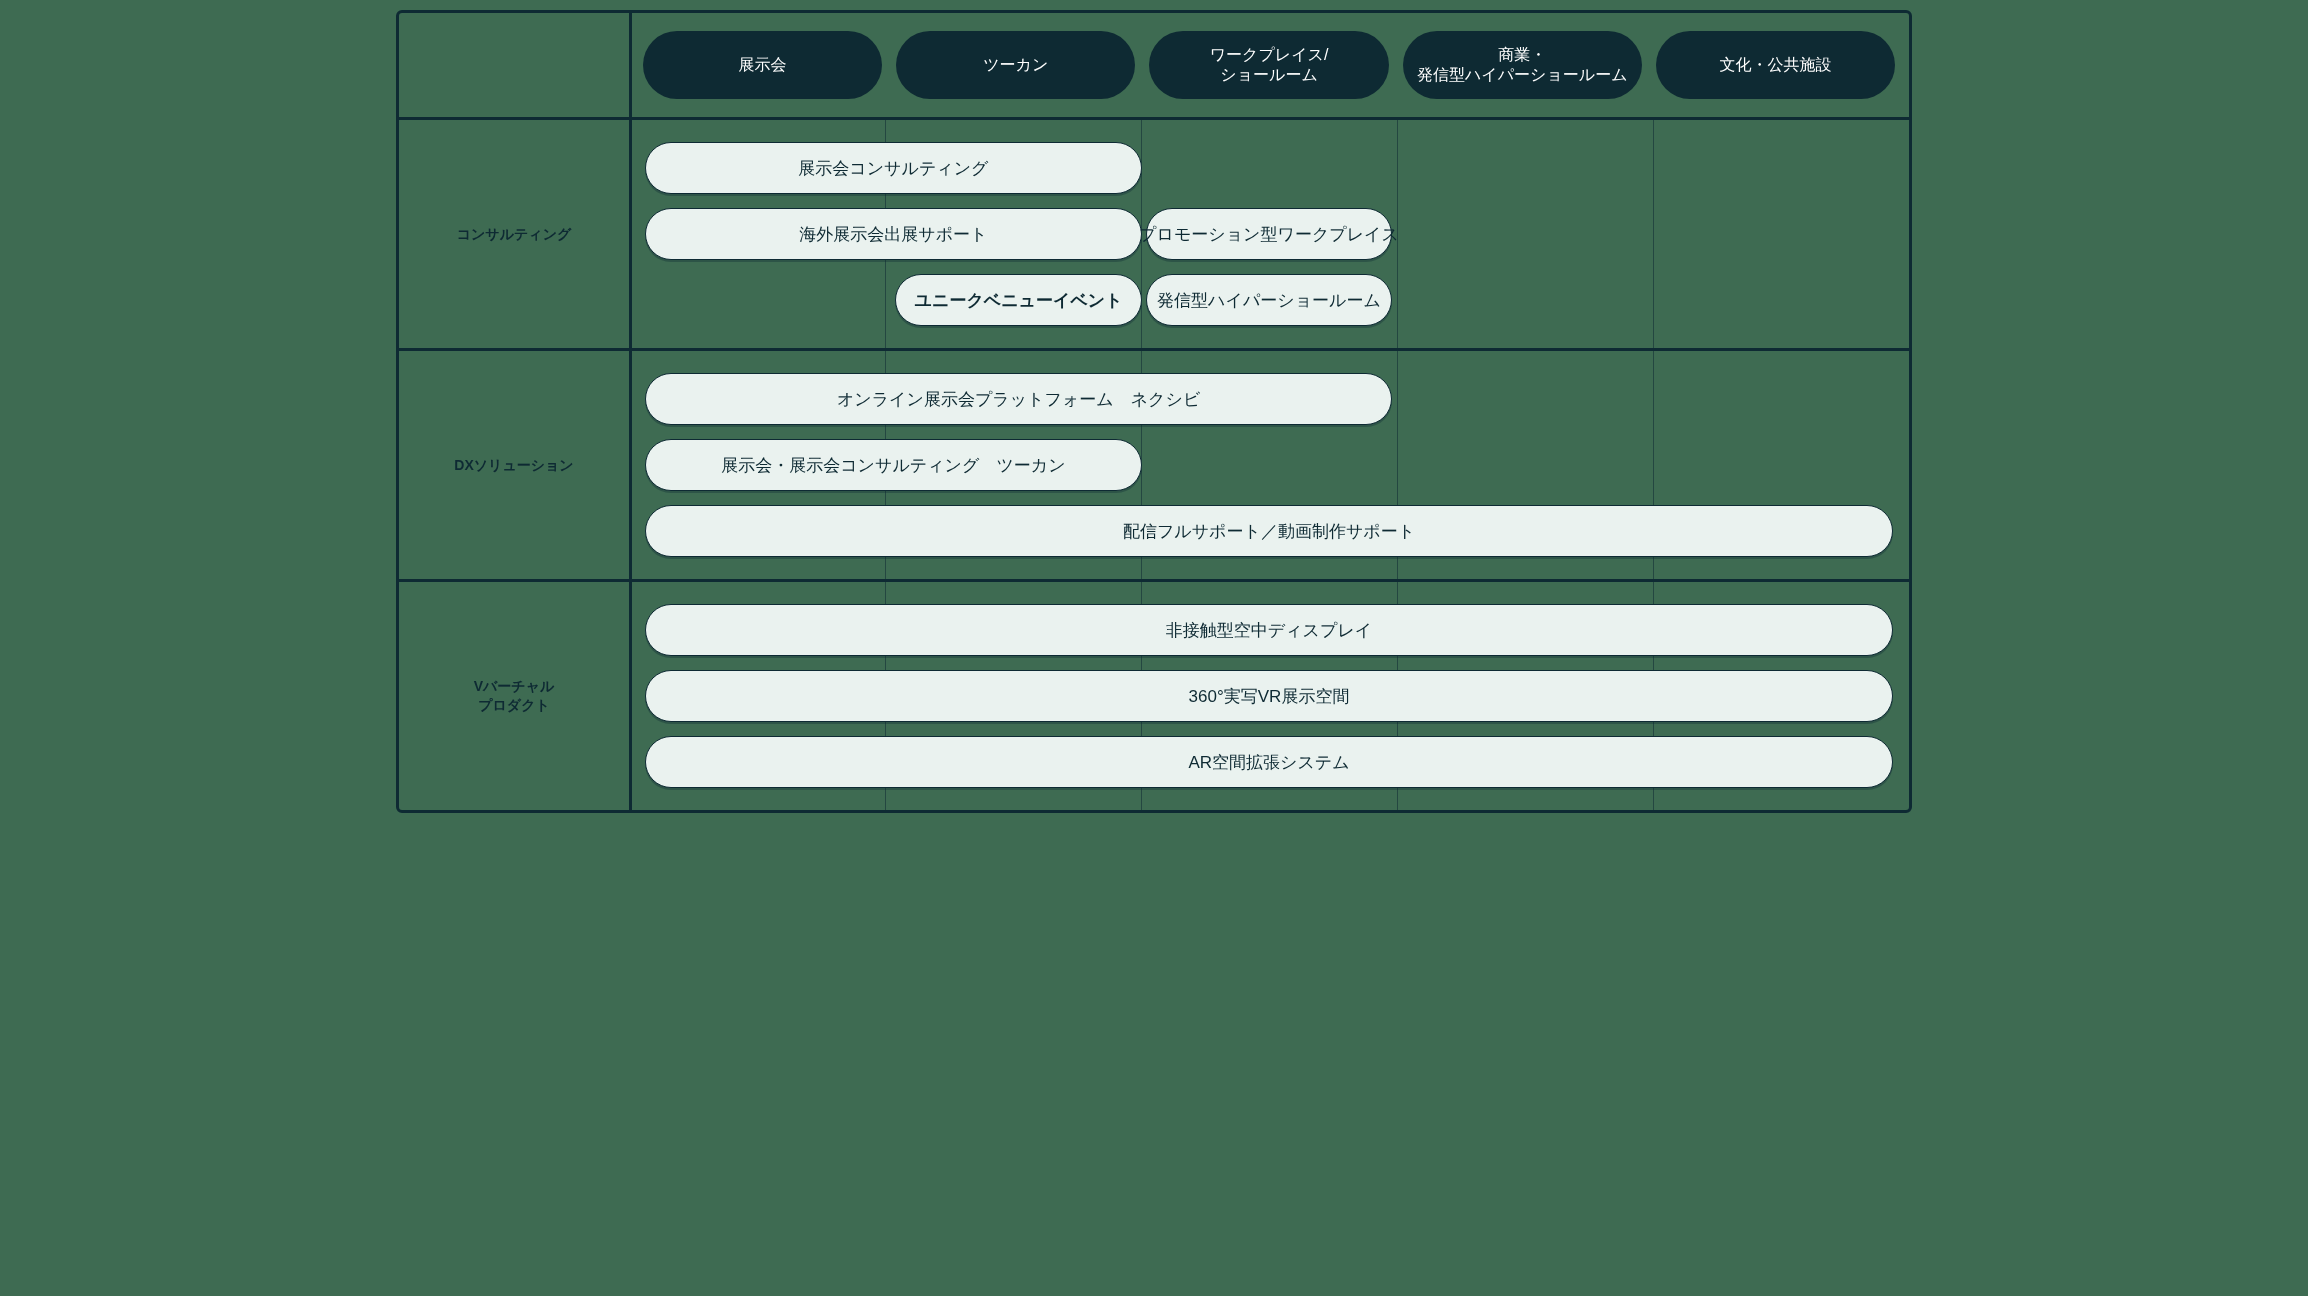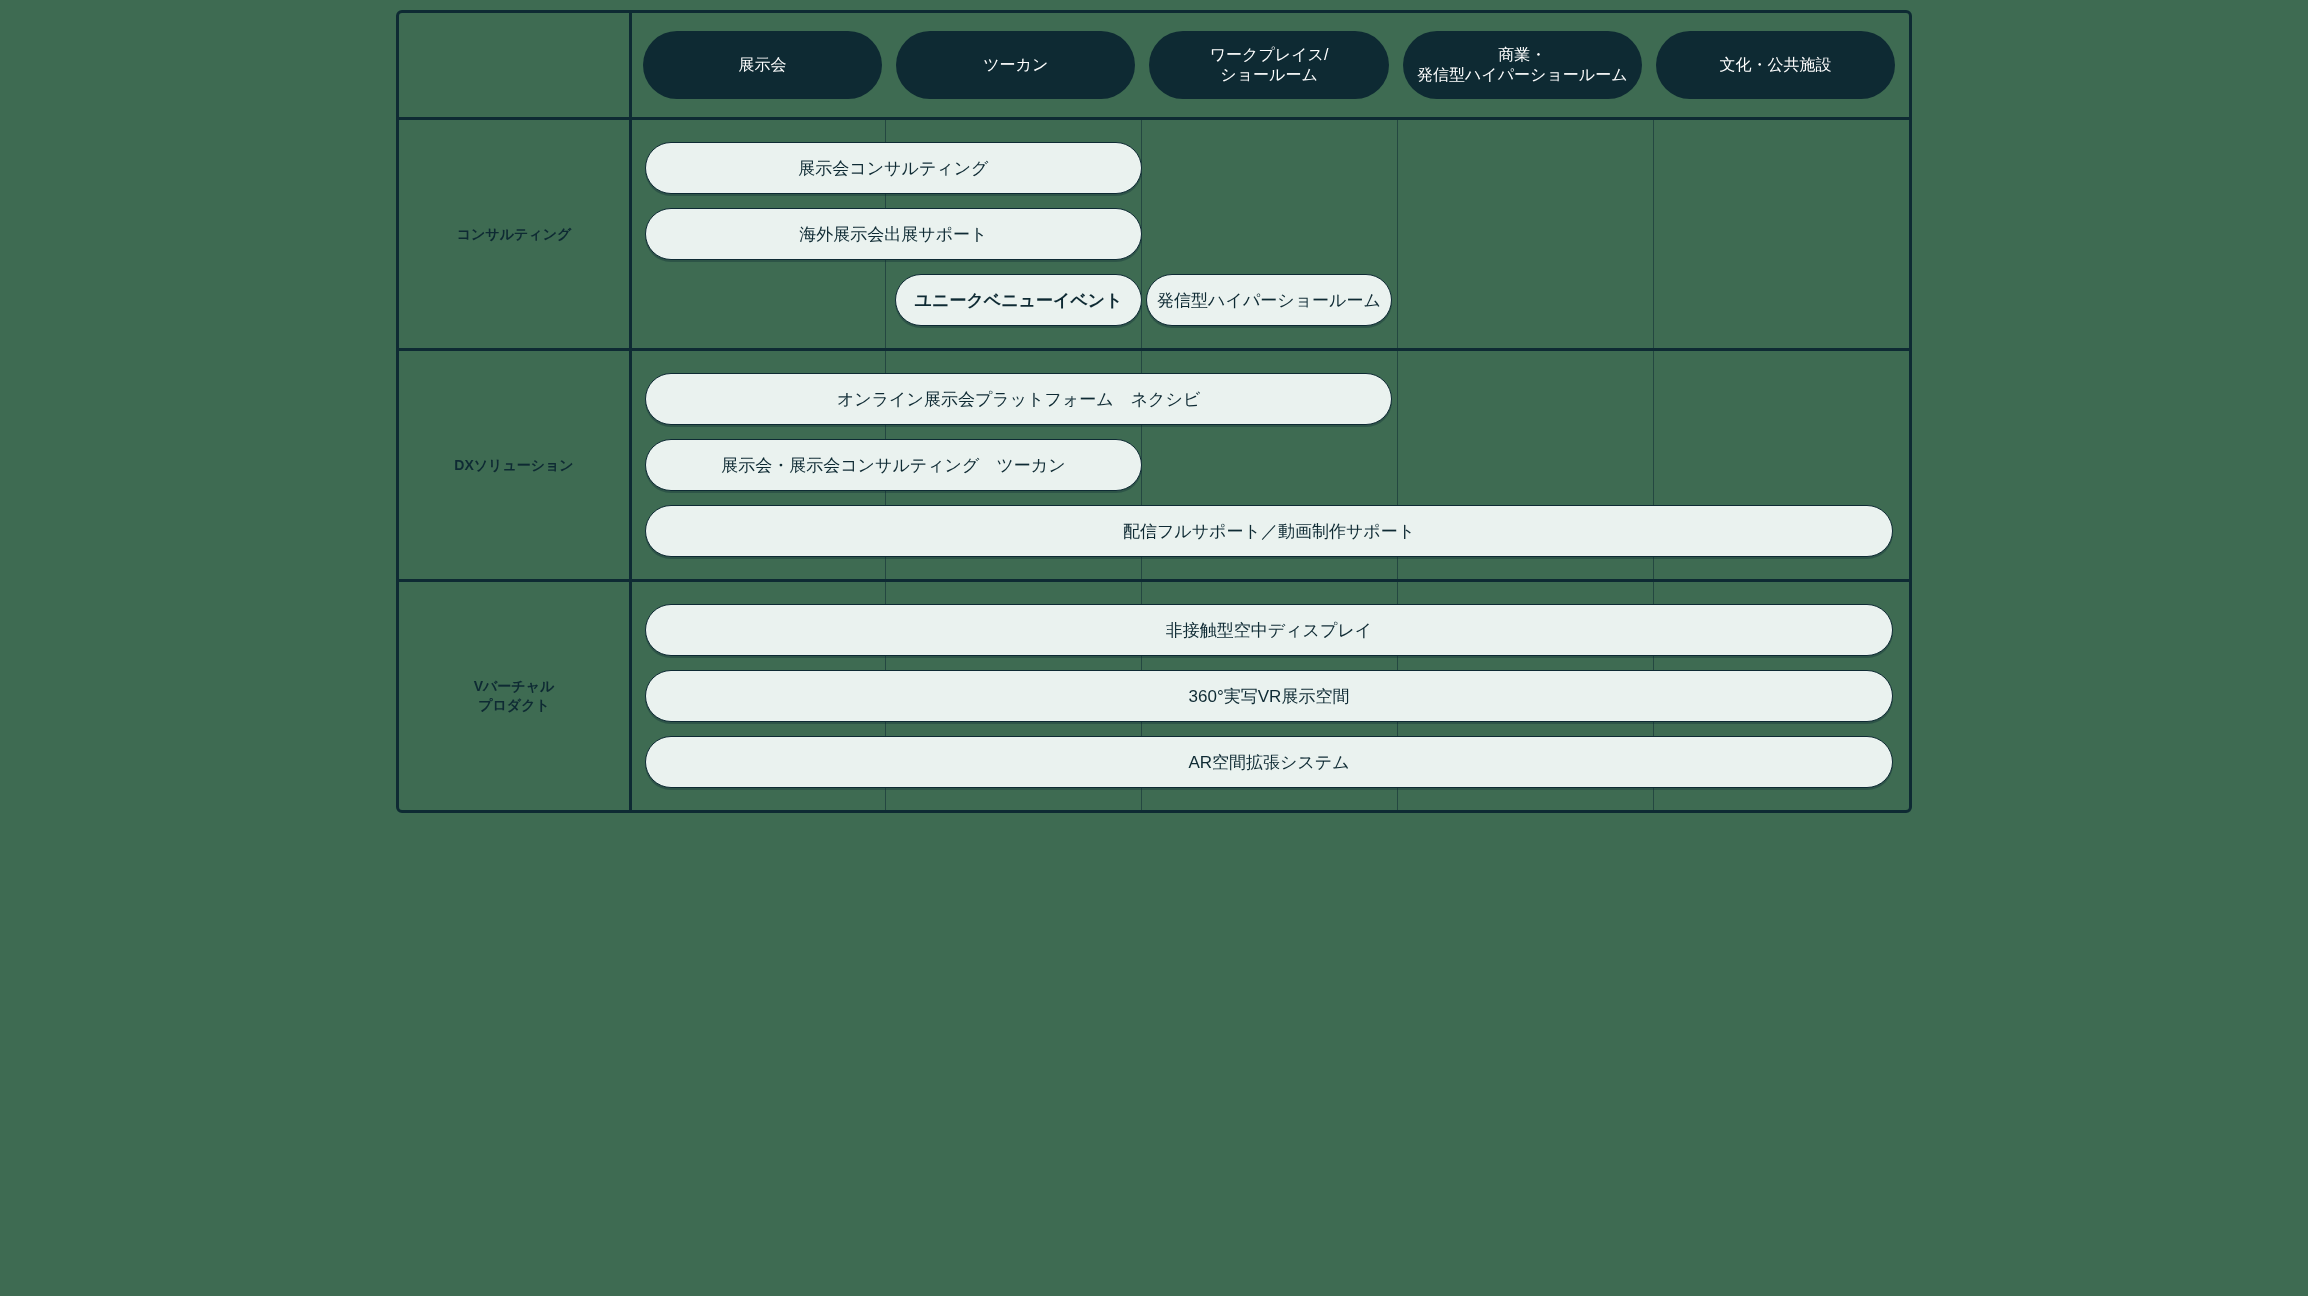--- a/index.html
+++ b/index.html
@@ -156,20 +156,21 @@
               <span style="left: 40%;"></span>
               <span style="left: 60%;"></span>
               <span style="left: 80%;"></span>
             </div>
             <div class="pills">
               <div class="pill-row">
                 <div class="pill" style="left: calc(0% + 2px); width: calc(40% - 4px);">展示会コンサルティング</div>
               </div>
               <div class="pill-row">
                 <div class="pill" style="left: calc(0% + 2px); width: calc(40% - 4px);">海外展示会出展サポート</div>
+                <div class="pill" style="left: calc(40% + 2px); width: calc(20% - 4px);">プロモーション型ワークプレイス</div>
               </div>
               <div class="pill-row">
                 <div class="pill" style="left: calc(20% + 2px); width: calc(20% - 4px); font-weight: bold;">ユニークベニューイベント</div>
                 <div class="pill" style="left: calc(40% + 2px); width: calc(20% - 4px);">発信型ハイパーショールーム</div>
               </div>
             </div>
           </div>
         </div>
         <div class="body-row">
           <div class="row-label">DXソリューション</div>

